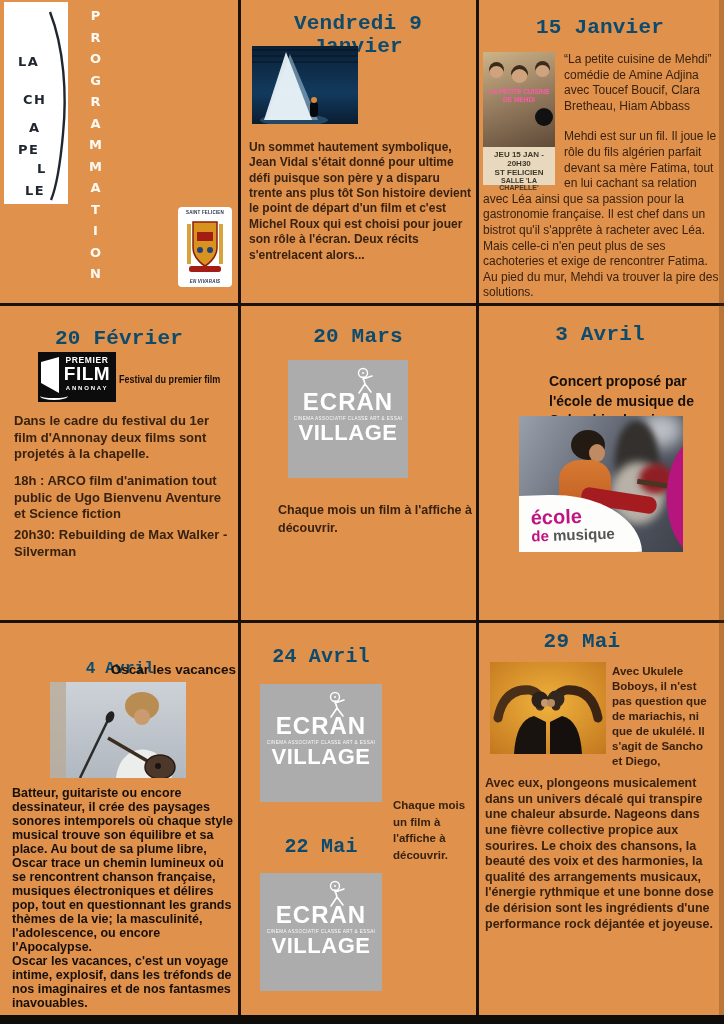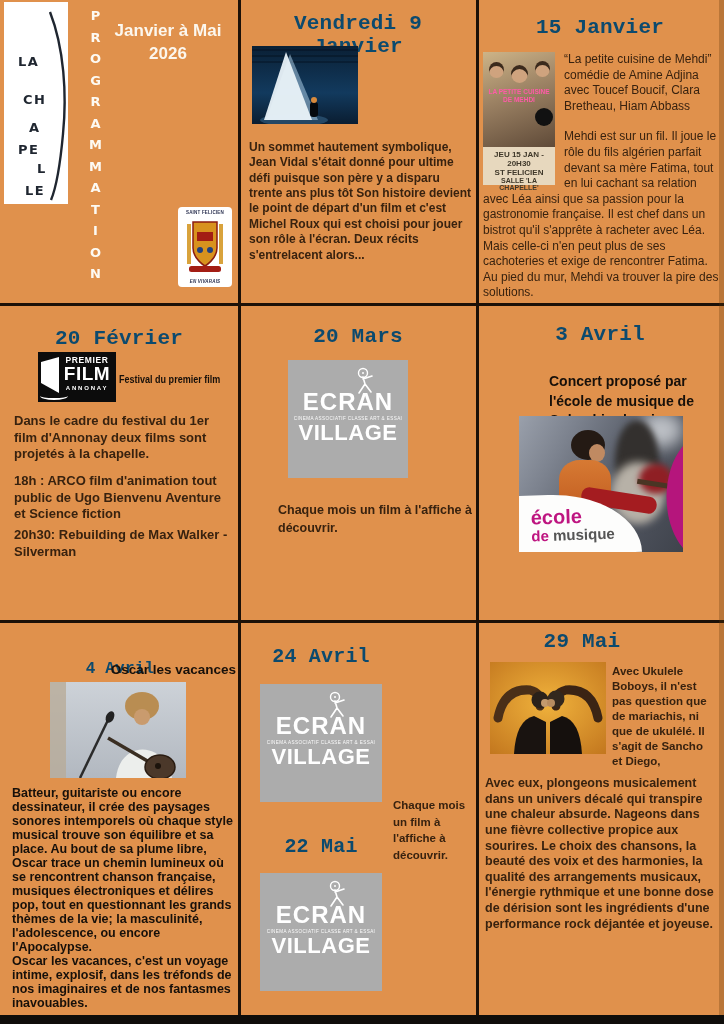--- a/index.html
+++ b/index.html
@@ -92,24 +92,20 @@
       <text x="19" y="102">CH</text>
       <text x="25" y="130">A</text>
       <text x="14" y="152">PE</text>
       <text x="33" y="171">L</text>
       <text x="21" y="193">LE</text>
     </svg>
   </div>
 
   <div class="vword">PROGRAMMATION</div>
 
-  <div class="season">
-    <div>Janvier à Mai</div>
-    <div>2026</div>
-  </div>
 
   <div class="crest">
     <div class="ctxt">SAINT FELICIEN</div>
     <svg width="40" height="54" viewBox="0 0 40 54">
       <rect x="2" y="4" width="4" height="40" fill="#d9a33c"></rect>
       <rect x="34" y="4" width="4" height="40" fill="#d9a33c"></rect>
       <path d="M8,2 h24 v26 c0,11 -12,18 -12,18 c0,0 -12,-7 -12,-18 z" fill="#D8921E" stroke="#8a1c12" stroke-width="1.5"></path>
       <rect x="12" y="12" width="16" height="9" fill="#A31D14"></rect>
       <circle cx="15" cy="30" r="3" fill="#24407c"></circle>
       <circle cx="25" cy="30" r="3" fill="#24407c"></circle>

